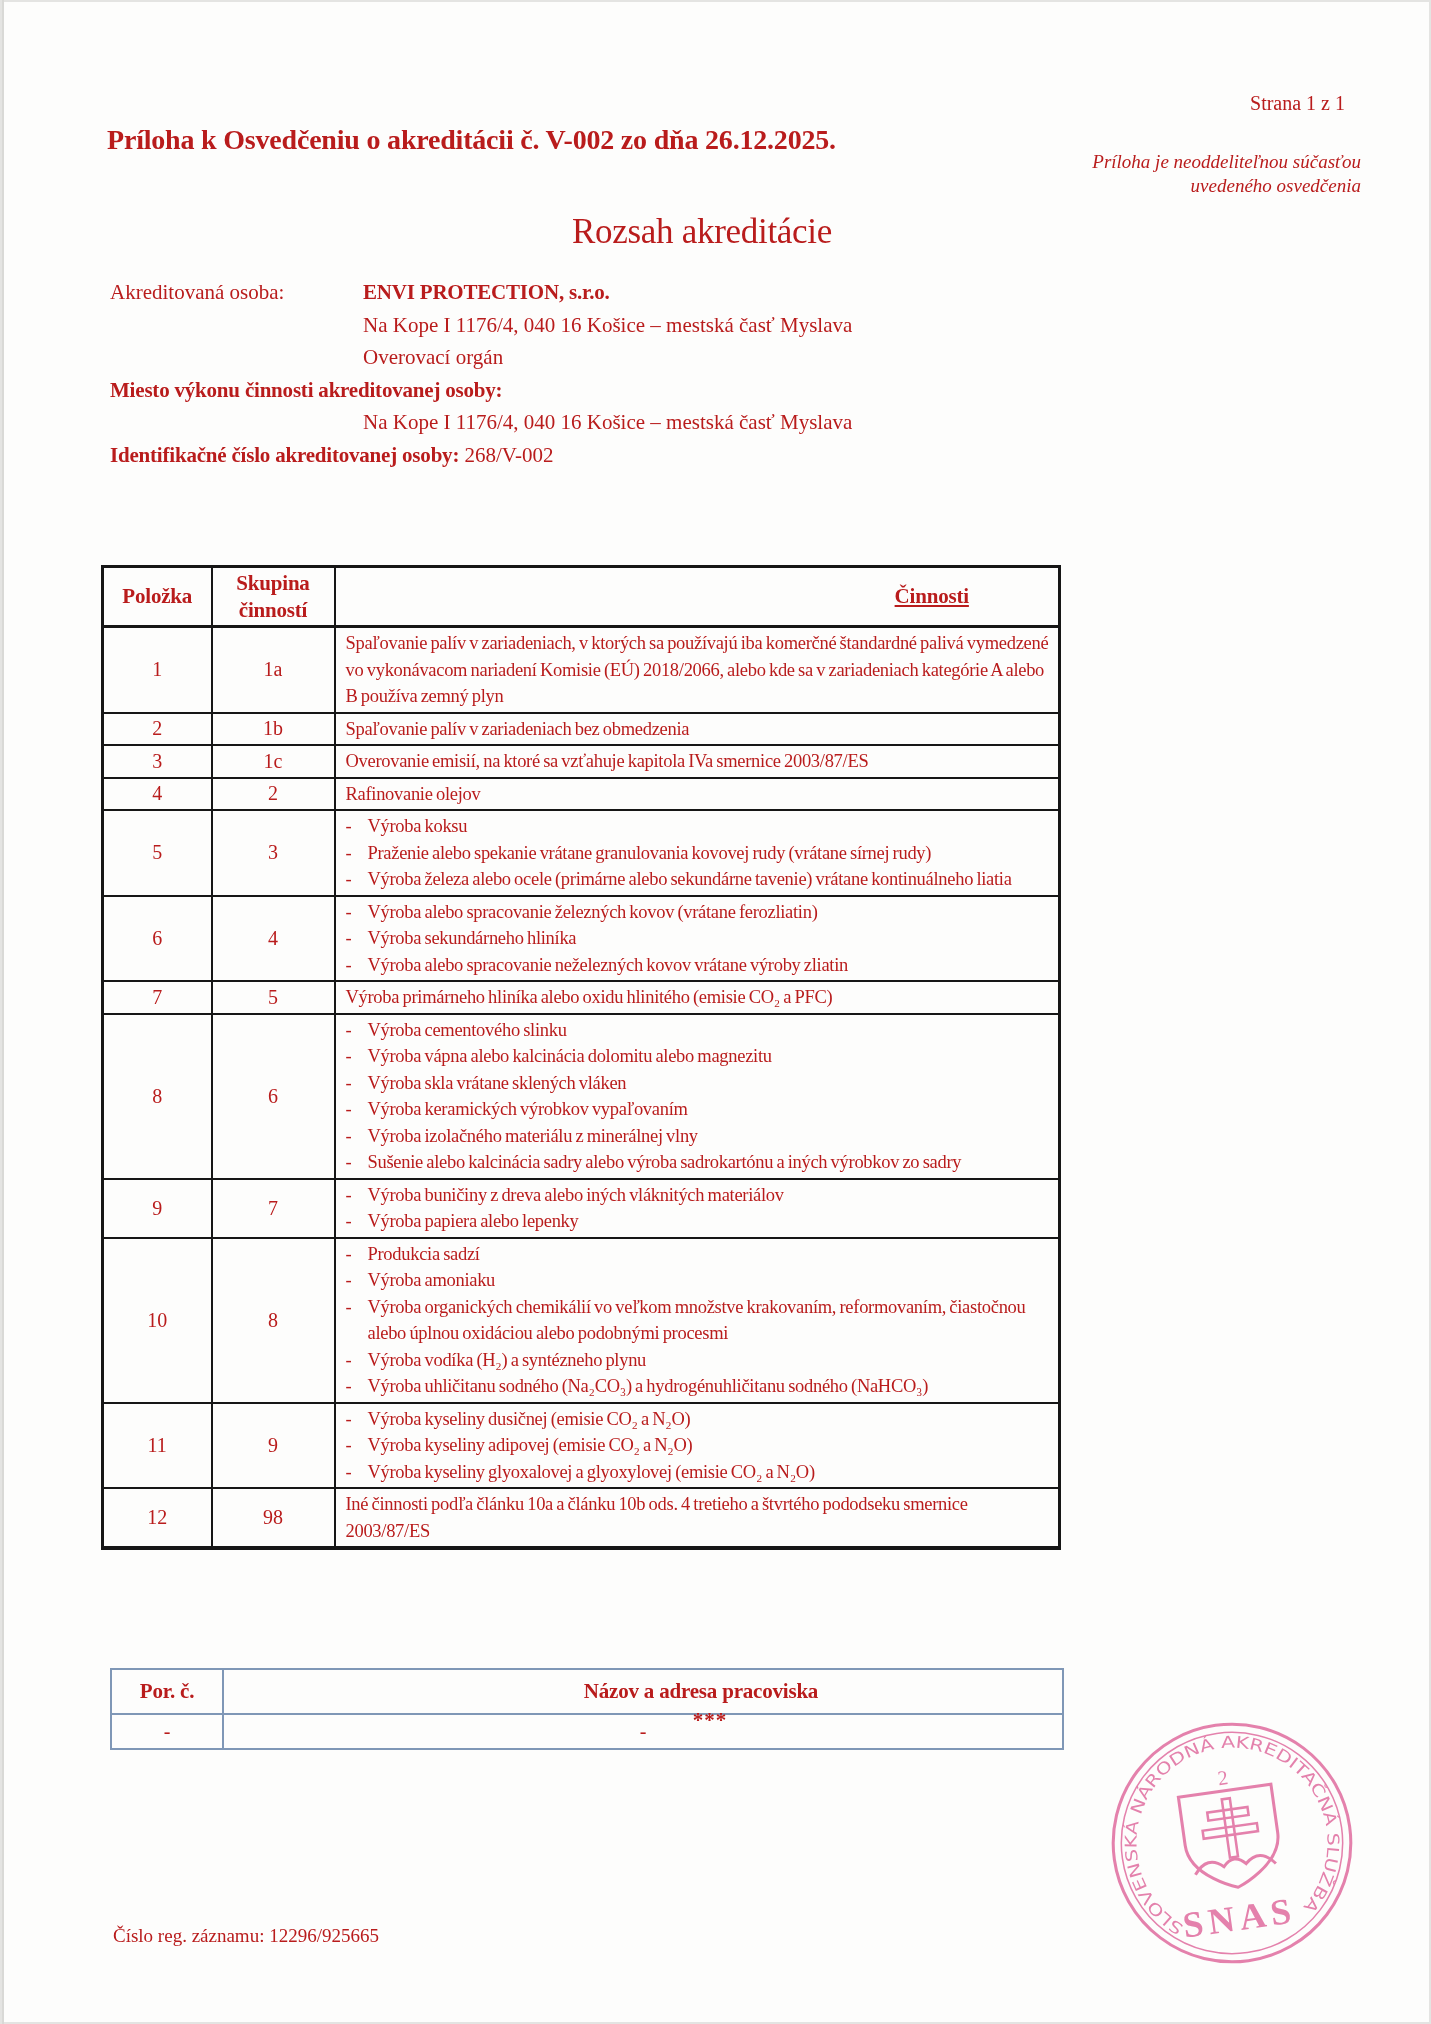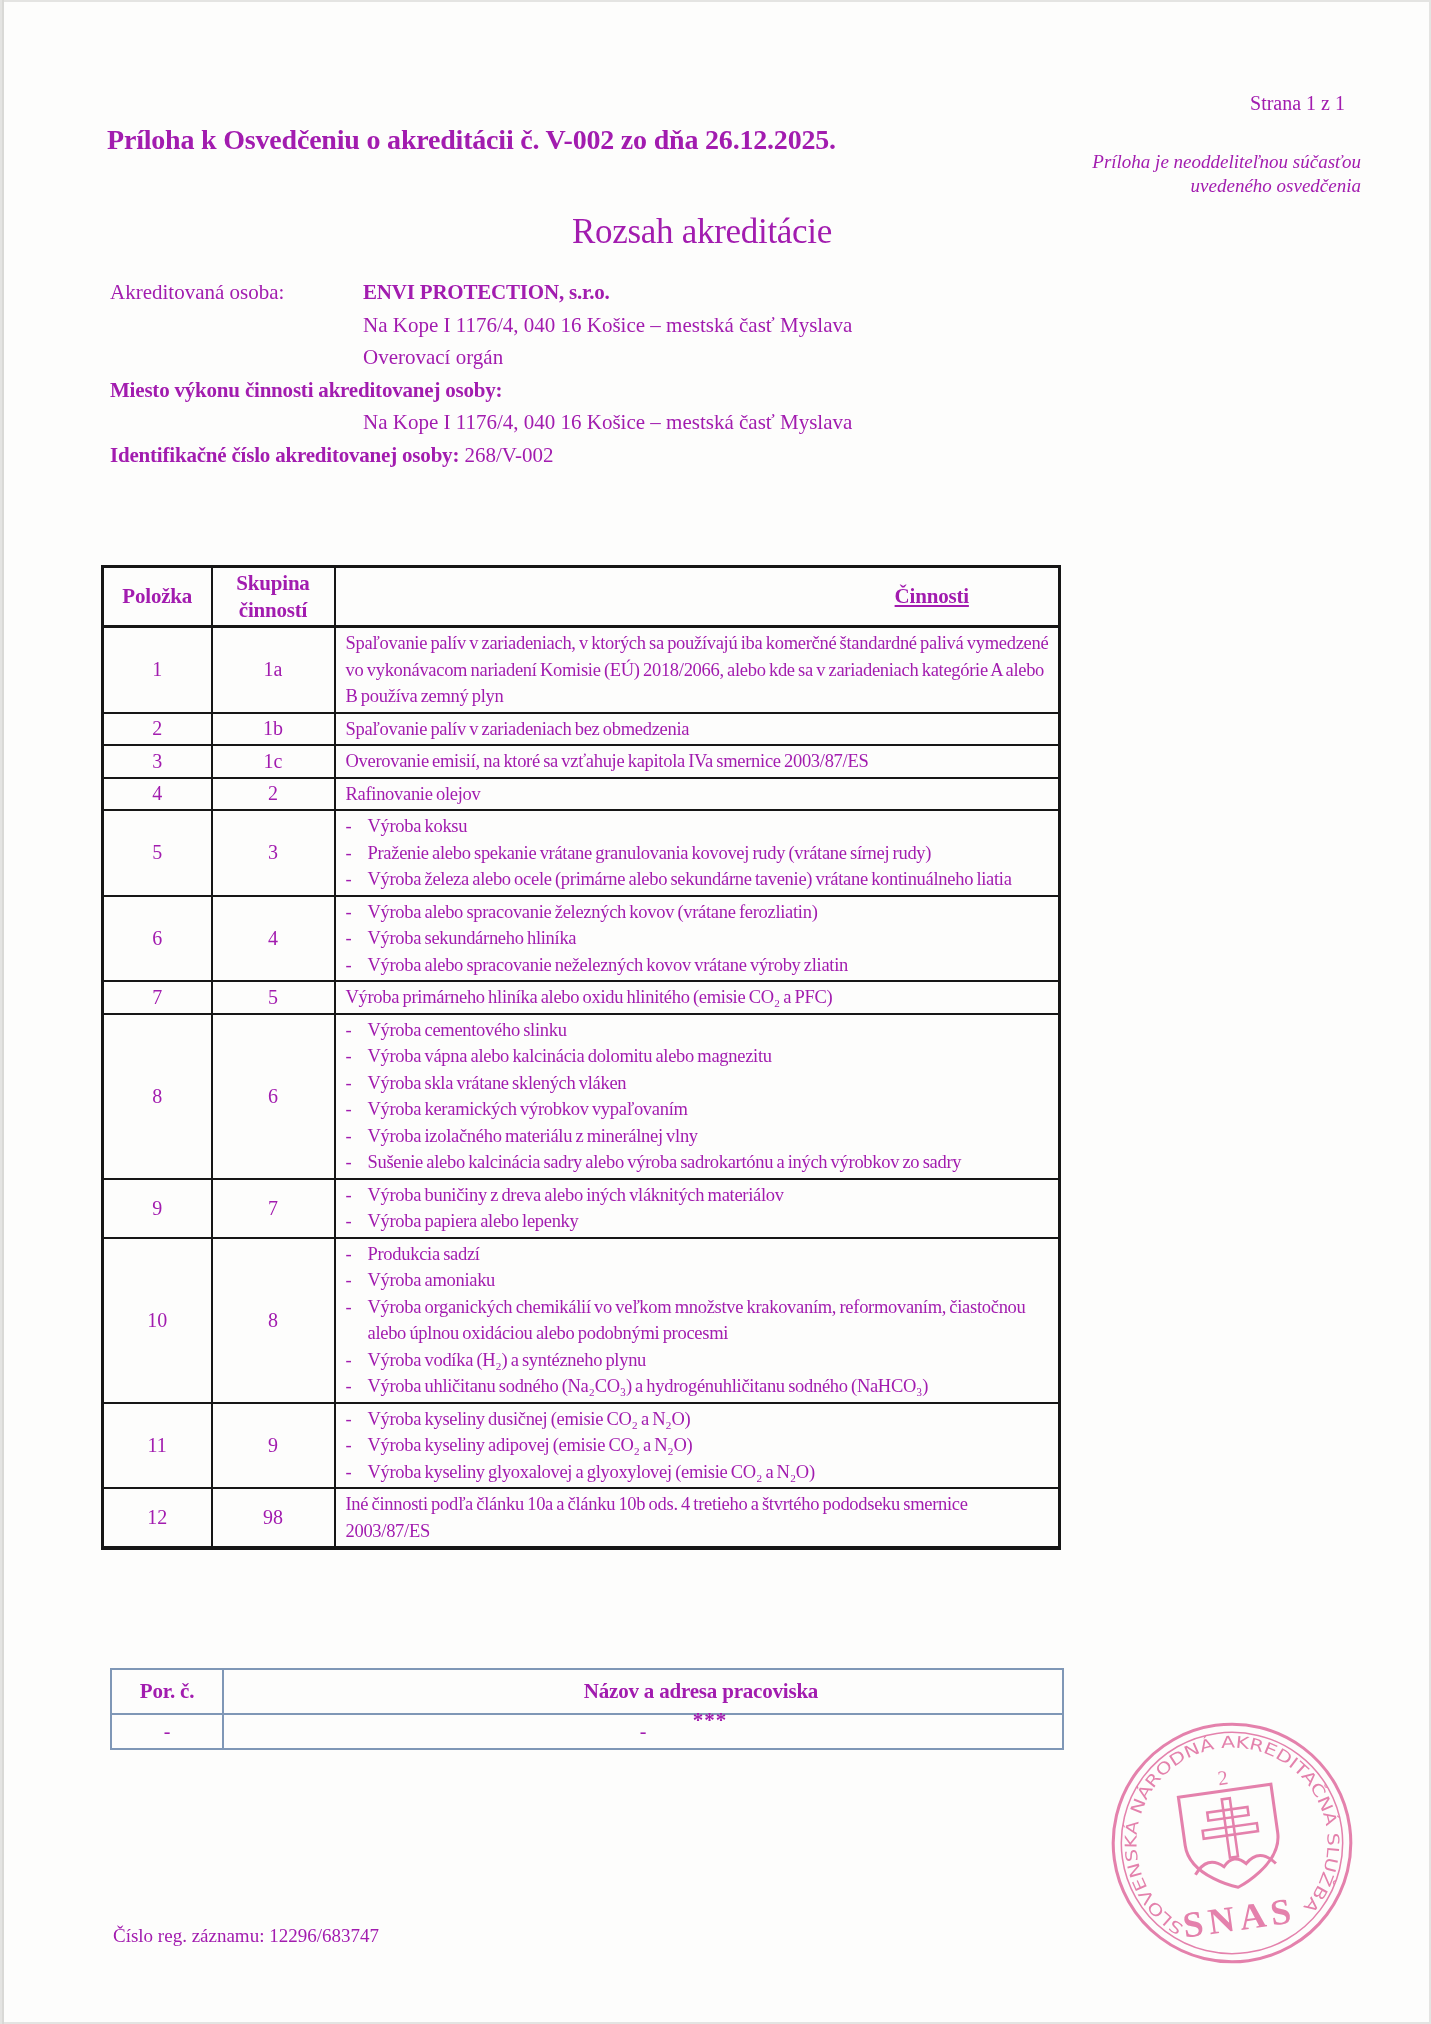--- a/index.html
+++ b/index.html
@@ -1,17 +1,17 @@
 <!DOCTYPE html>
 <html><head>
 <meta charset="utf-8">
 <style>
   html,body{margin:0;padding:0;background:#ffffff;}
   .page{position:relative;width:1431px;height:2024px;background:#fdfdfc;overflow:hidden;
-        font-family:"Liberation Serif","DejaVu Serif",serif;color:#a21caf;}
+        font-family:"Liberation Serif","DejaVu Serif",serif;color:#b91c1c;}
   .frame{position:absolute;inset:0;border:2px solid #e4e4e2;pointer-events:none;}
   .edge-left{position:absolute;left:2px;top:0;width:2px;height:100%;background:#d9d9d6;}
 
   .strana{position:absolute;top:92px;right:86px;font-size:20px;}
   .doc-line{position:absolute;left:107px;top:124px;font-size:28px;font-weight:bold;letter-spacing:-0.2px;}
   .note{position:absolute;top:150px;right:70px;text-align:right;font-style:italic;font-size:19px;line-height:24px;}
   .main-heading{position:absolute;left:0;top:212px;width:1404px;text-align:center;
                 font-size:35px;font-weight:normal;letter-spacing:-0.3px;}
 
   .info{position:absolute;left:110px;top:276px;width:1000px;font-size:21px;line-height:32.6px;}
@@ -301,14 +301,14 @@
       <g stroke-width="2.5">
         <rect x="126" y="86" width="8" height="58"></rect>
         <rect x="110" y="97" width="40" height="8"></rect>
         <rect x="103" y="114" width="54" height="8"></rect>
       </g>
       <path d="M90,156 Q104,138 119,152 Q130,140 141,152 Q156,138 170,156"></path>
       <text x="127" y="216" text-anchor="middle" font-family="Liberation Serif, DejaVu Serif, serif" font-weight="bold" font-size="36" letter-spacing="5" fill="#dd5f96" stroke="none">SNAS</text>
     </g>
   </svg>
 
-  <div class="footer-reg">Číslo reg. záznamu: 12296/683747</div>
+  <div class="footer-reg">Číslo reg. záznamu: 12296/925665</div>
 </div>
 
 </body></html>

